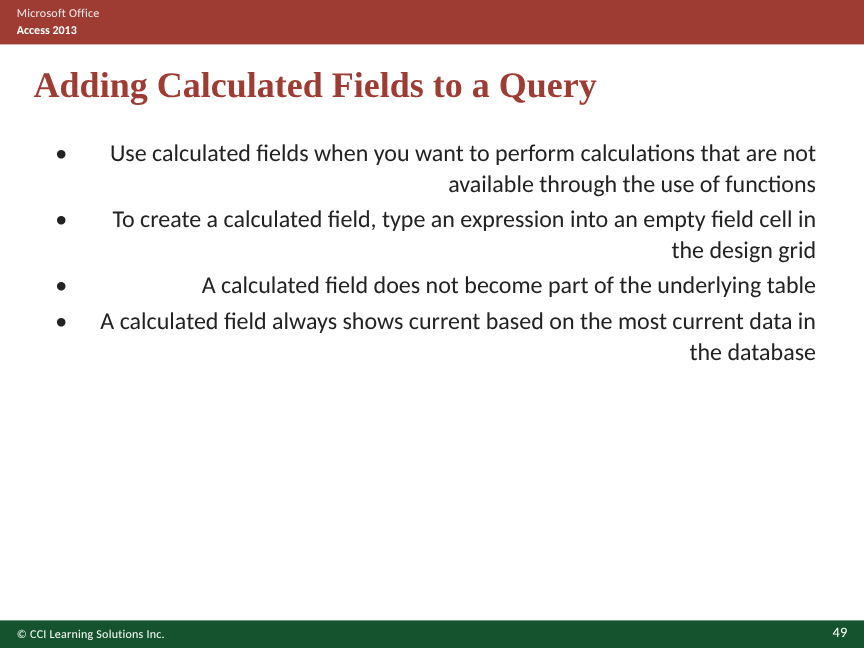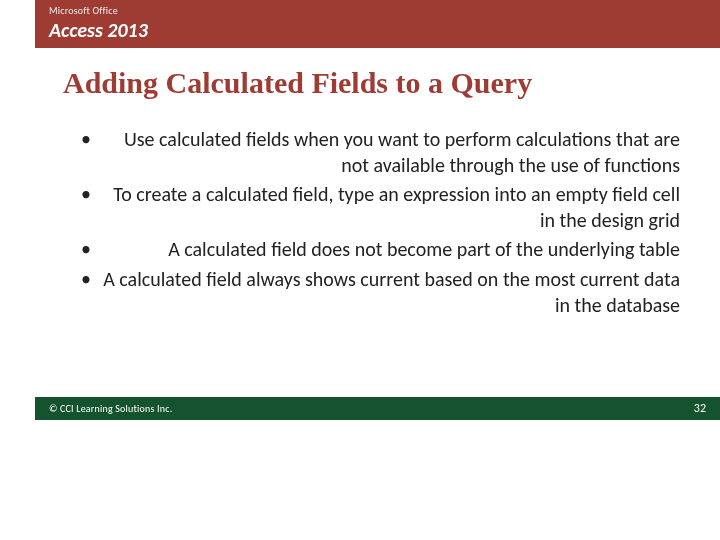--- a/index.html
+++ b/index.html
@@ -1,33 +1,32 @@
 <!DOCTYPE html>
 <html><head>
 <meta charset="utf-8">
 <style>
   * { margin: 0; padding: 0; box-sizing: border-box; }
   html, body { width: 720px; height: 540px; font-family: "Segoe UI", Calibri, Arial, sans-serif; background: #fff; }
-  .slide { width: 720px; height: 420px; display: flex; flex-direction: column; position: relative; padding-left: 35px; }
+  .slide { width: 720px; height: 540px; display: flex; flex-direction: column; position: relative; }
   .header-band {
     background: #9e3b33;
     color: #fff;
     padding: 4px 14px 6px 14px;
   }
   .brand-line {
     font-size: 10px;
     font-weight: 400;
     letter-spacing: 0.2px;
     color: #eee;
   }
   .product-line {
-    font-size: 20px;
+    font-size: 10px;
     font-weight: 700;
     margin-top: 1px;
-    font-style: italic;
   }
   .title-area {
     padding: 18px 28px 10px 28px;
     font-family: Liberation Serif, serif;
   }
   .slide-title {
     color: #9e3b33;
     font-size: 30px;
     font-weight: 700;
     line-height: 1.1;
@@ -86,16 +85,16 @@
     <ul class="bullet-list">
       <li>Use calculated fields when you want to perform calculations that are not available through the use of functions</li>
       <li>To create a calculated field, type an expression into an empty field cell in the design grid</li>
       <li>A calculated field does not become part of the underlying table</li>
       <li>A calculated field always shows current based on the most current data in the database</li>
     </ul>
   </div>
 
   <div class="footer-band">
     <span class="footer-copy">© CCI Learning Solutions Inc.</span>
-    <span class="footer-page">32</span>
+    <span class="footer-page">49</span>
   </div>
 
 </div>
 
 </body></html>

